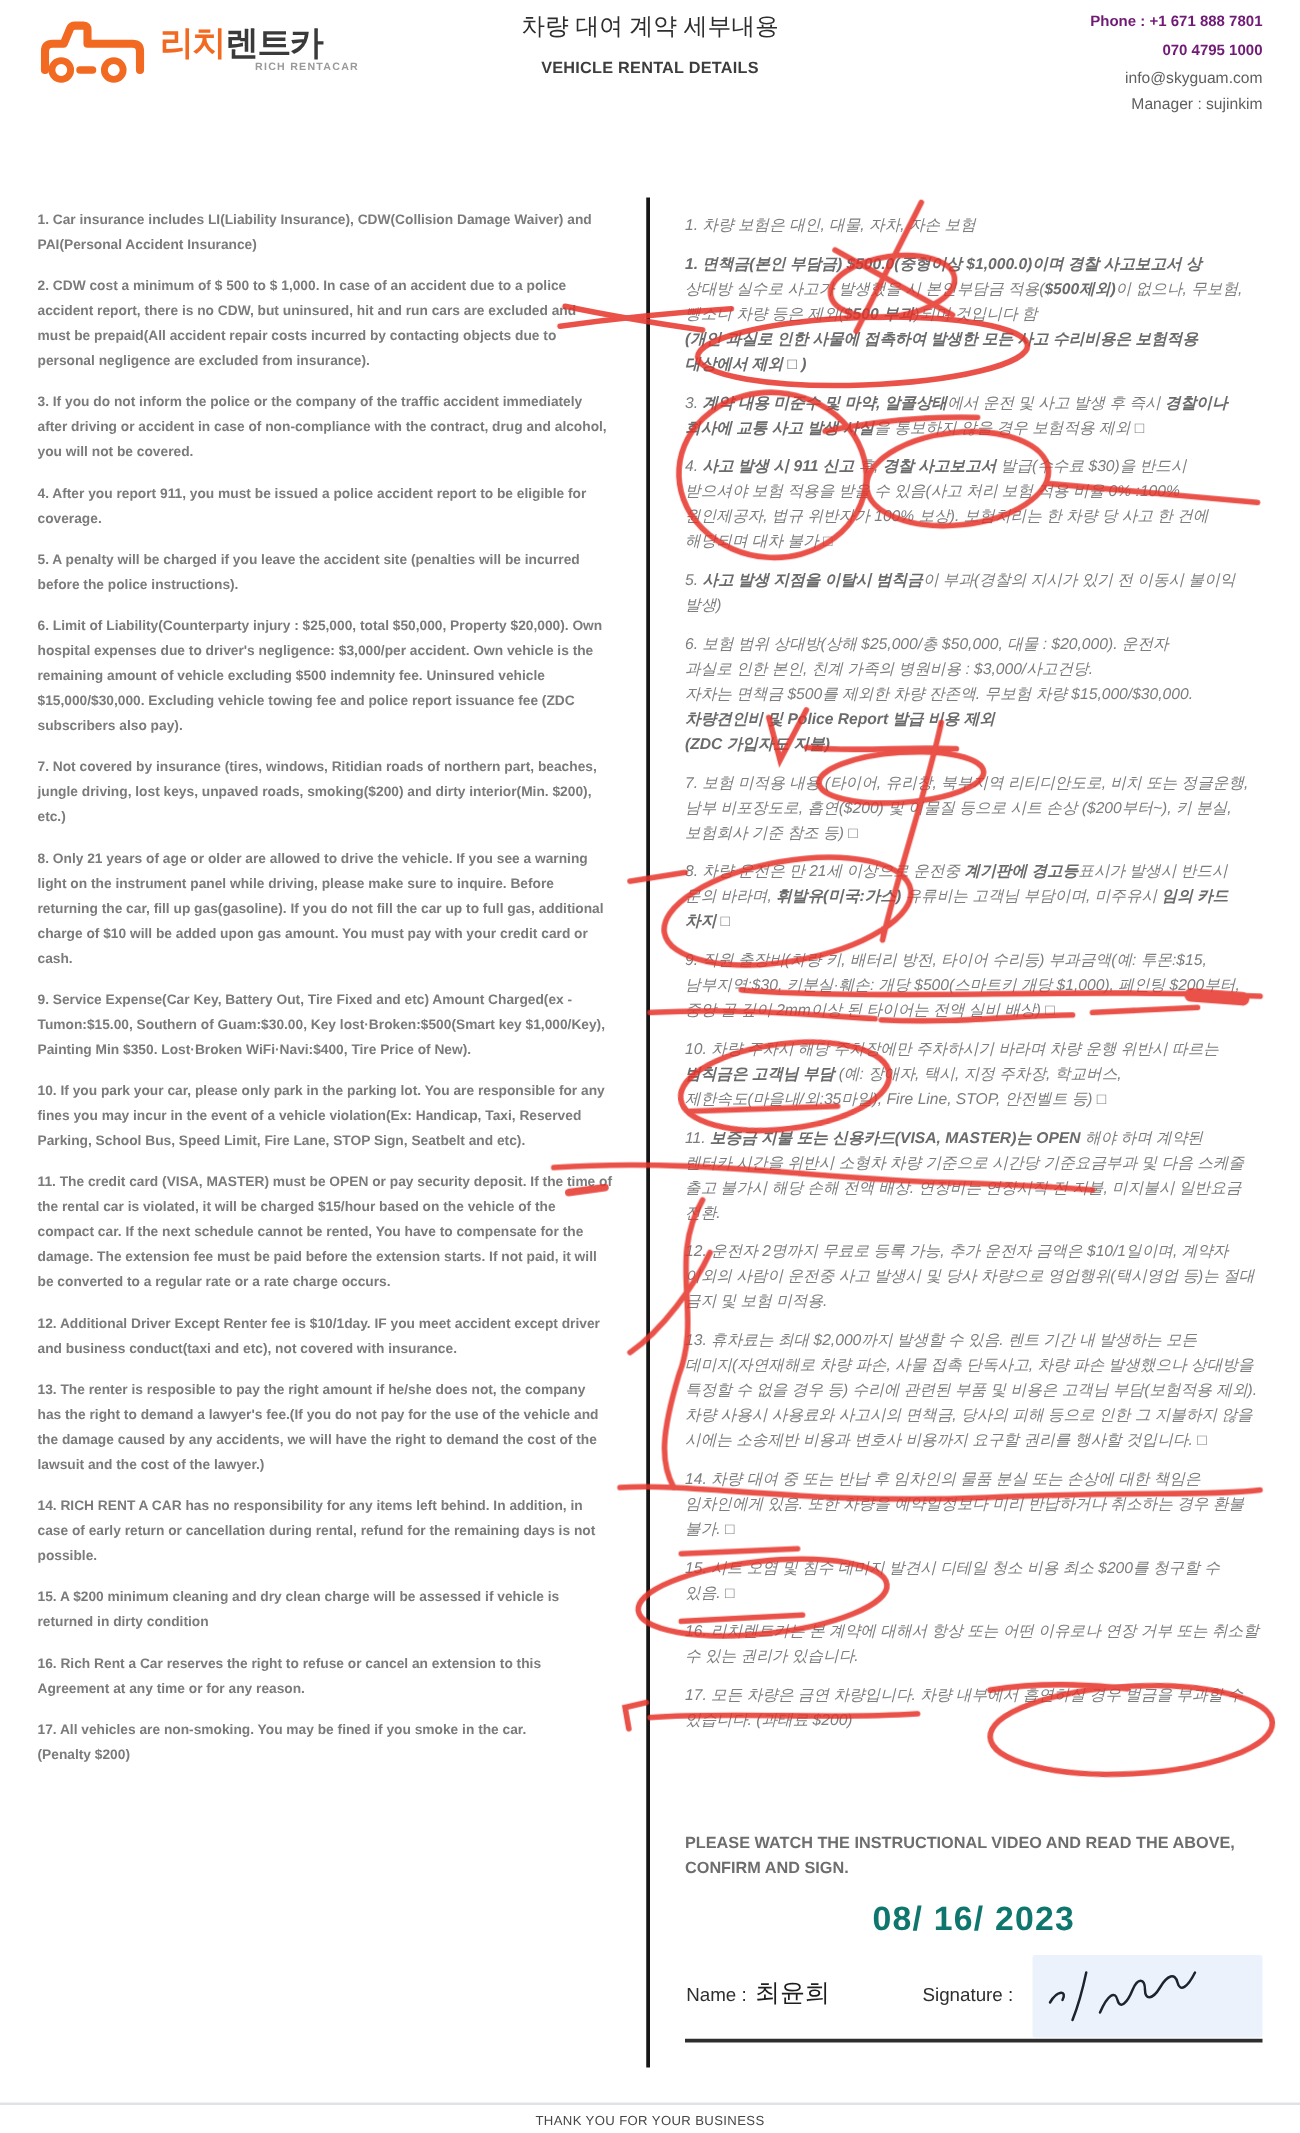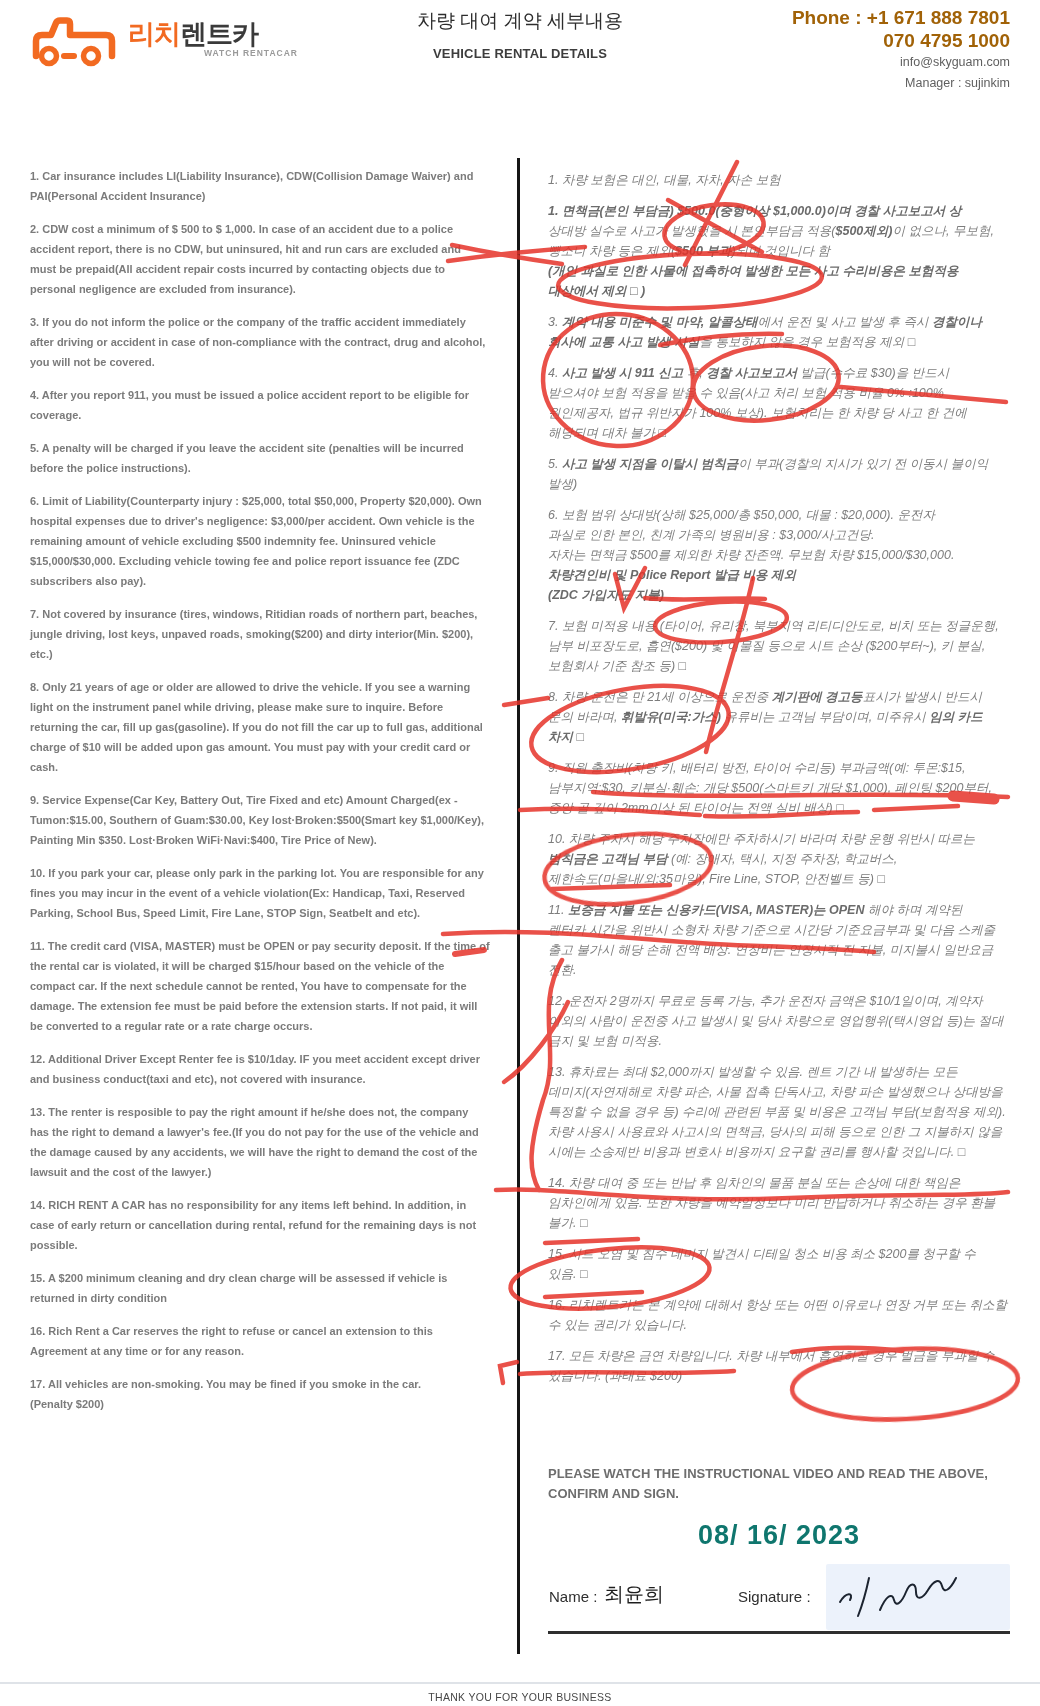--- a/index.html
+++ b/index.html
@@ -12,21 +12,21 @@
   .logo{position:absolute;left:28px;top:6px;width:320px;height:90px;}
   .logo-car{position:absolute;left:0;top:8px;}
   .logo-text{position:absolute;left:100px;top:10px;white-space:nowrap;font-weight:bold;font-size:27px;letter-spacing:-1px;}
   .logo-ko-orange{color:#f26a21;}
   .logo-ko-dark{color:#3a3a3a;}
   .logo-sub{position:absolute;left:176px;top:42px;font-size:8.5px;color:#9a9a9a;letter-spacing:1px;font-weight:bold;}
   .title-block{position:absolute;left:290px;top:8px;width:460px;text-align:center;}
   .title-ko{font-size:19px;color:#2d2d2d;font-weight:500;}
   .title-en{margin-top:12px;font-size:13px;color:#3d3d3d;font-weight:bold;letter-spacing:.2px;}
   .contact{position:absolute;right:30px;top:6px;width:320px;text-align:right;color:#1f1f1f;}
-  .contact .c1,.contact .c2{font-size:19px;font-weight:bold;line-height:23px;color:#a16207;}
+  .contact .c1,.contact .c2{font-size:12px;font-weight:bold;line-height:23px;color:#701a75;}
   .contact .c3,.contact .c4{font-size:12.5px;line-height:21px;color:#5f5f5f;}
   
   .divider{position:absolute;left:517px;top:158px;width:2.5px;height:1496px;background:#161616;}
   .col-left{position:absolute;left:30px;top:166px;width:460px;color:#7b7b7b;font-size:11px;line-height:20px;white-space:pre-wrap;font-weight:bold;}
   .col-left p{margin:0 0 13px 0;}
   .col-right{position:absolute;left:548px;top:170px;width:470px;color:#7d7d7d;font-size:12.5px;line-height:20px;white-space:pre-wrap;font-style:italic;}
   .col-right p{margin:0 0 11px 0;}
   .col-right b{font-weight:bold;color:#6b6b6b;}
   
   .notice{position:absolute;left:548px;top:1428px;width:470px;white-space:pre-wrap;}
@@ -50,21 +50,21 @@
 <div class="logo">
   <span class="logo-car">
     <svg width="92" height="54" viewBox="0 0 92 54" fill="none">
       <path d="M8,42 L8,27 Q8,21 14,21 L23,21 L28,9 Q29,6.5 32,6.5 L39,6.5 Q42,6.5 42,10 L42,21 L78,21 Q84,21 84,27 L84,42" stroke="#f26a21" stroke-width="6.5" stroke-linejoin="round" stroke-linecap="round"></path>
       <circle cx="21" cy="42" r="7.5" stroke="#f26a21" stroke-width="5.5" fill="#fff"></circle>
       <circle cx="63" cy="42" r="7.5" stroke="#f26a21" stroke-width="5.5" fill="#fff"></circle>
       <path d="M36,42 L46,42" stroke="#f26a21" stroke-width="6" stroke-linecap="round"></path>
     </svg>
   </span>
   <span class="logo-text"><span class="logo-ko-orange">리치</span><span class="logo-ko-dark">렌트카</span></span>
-  <span class="logo-sub">WATCH RENTACAR</span>
+  <span class="logo-sub">RICH RENTACAR</span>
 </div>
 
 <div class="title-block">
   <div class="title-ko">차량 대여 계약 세부내용</div>
   <div class="title-en">VEHICLE RENTAL DETAILS</div>
 </div>
 
 <div class="contact">
   <div class="c1">Phone : +1 671 888 7801</div>
   <div class="c2">070 4795 1000</div>

